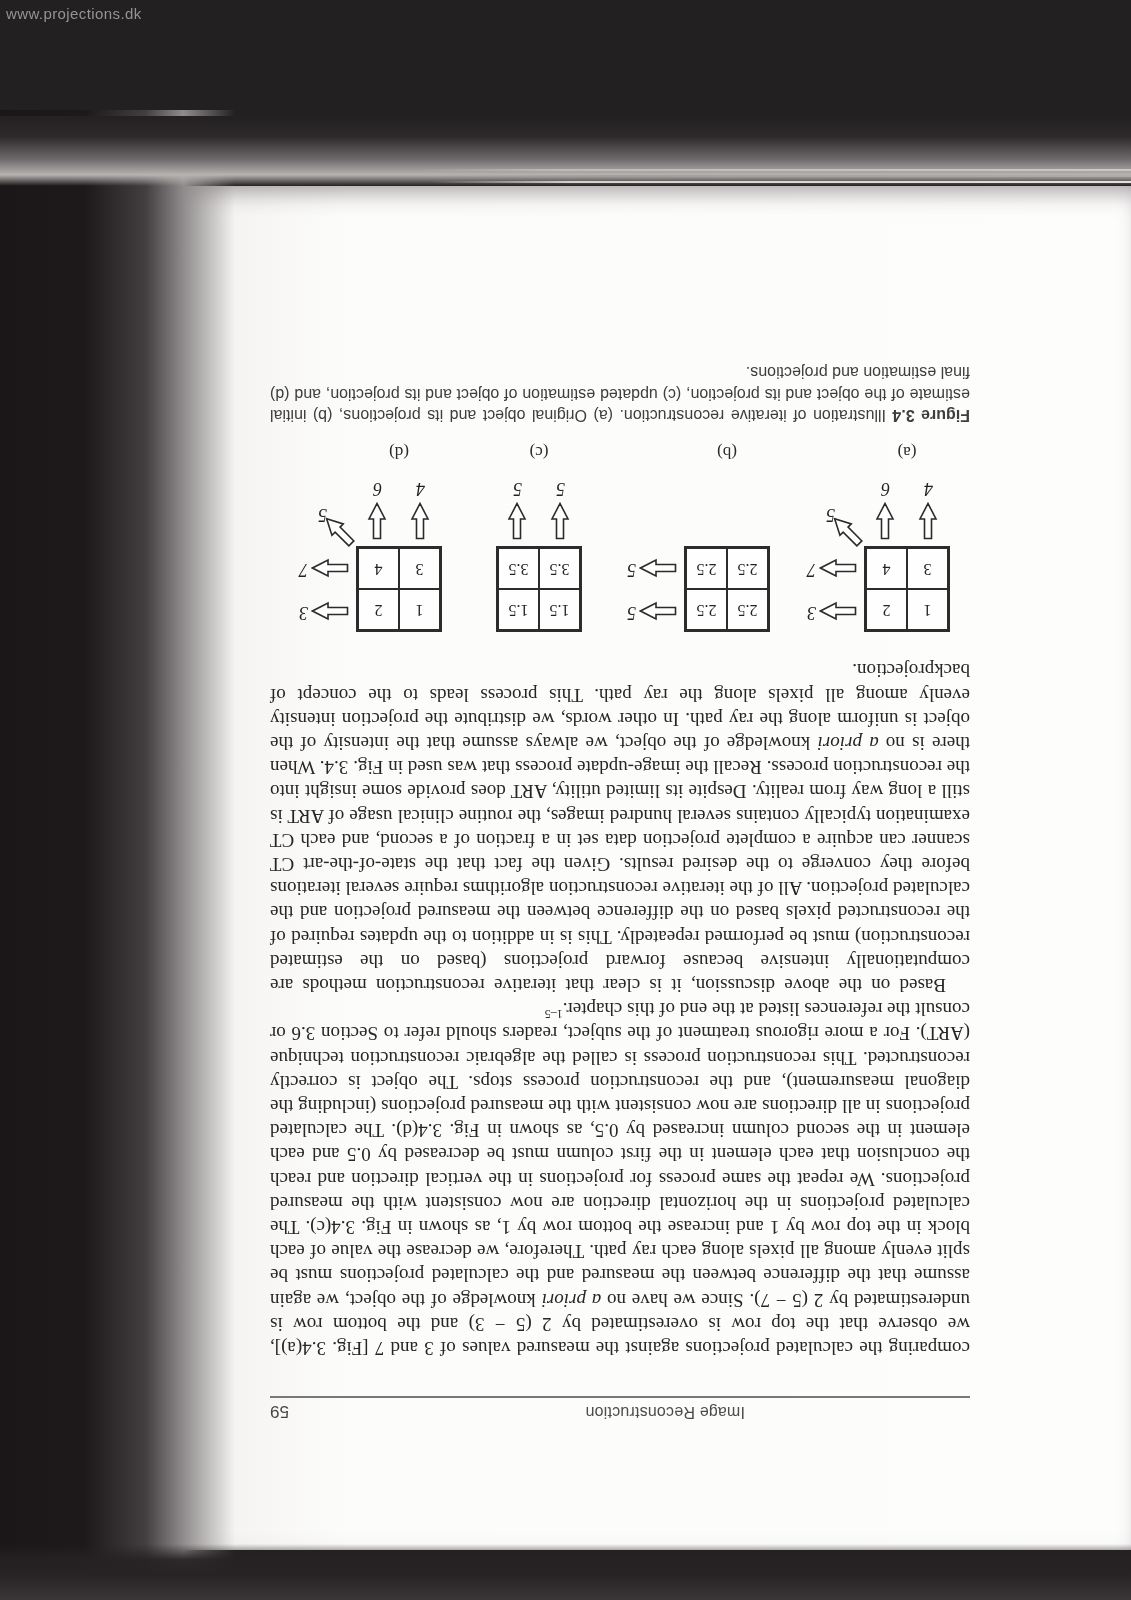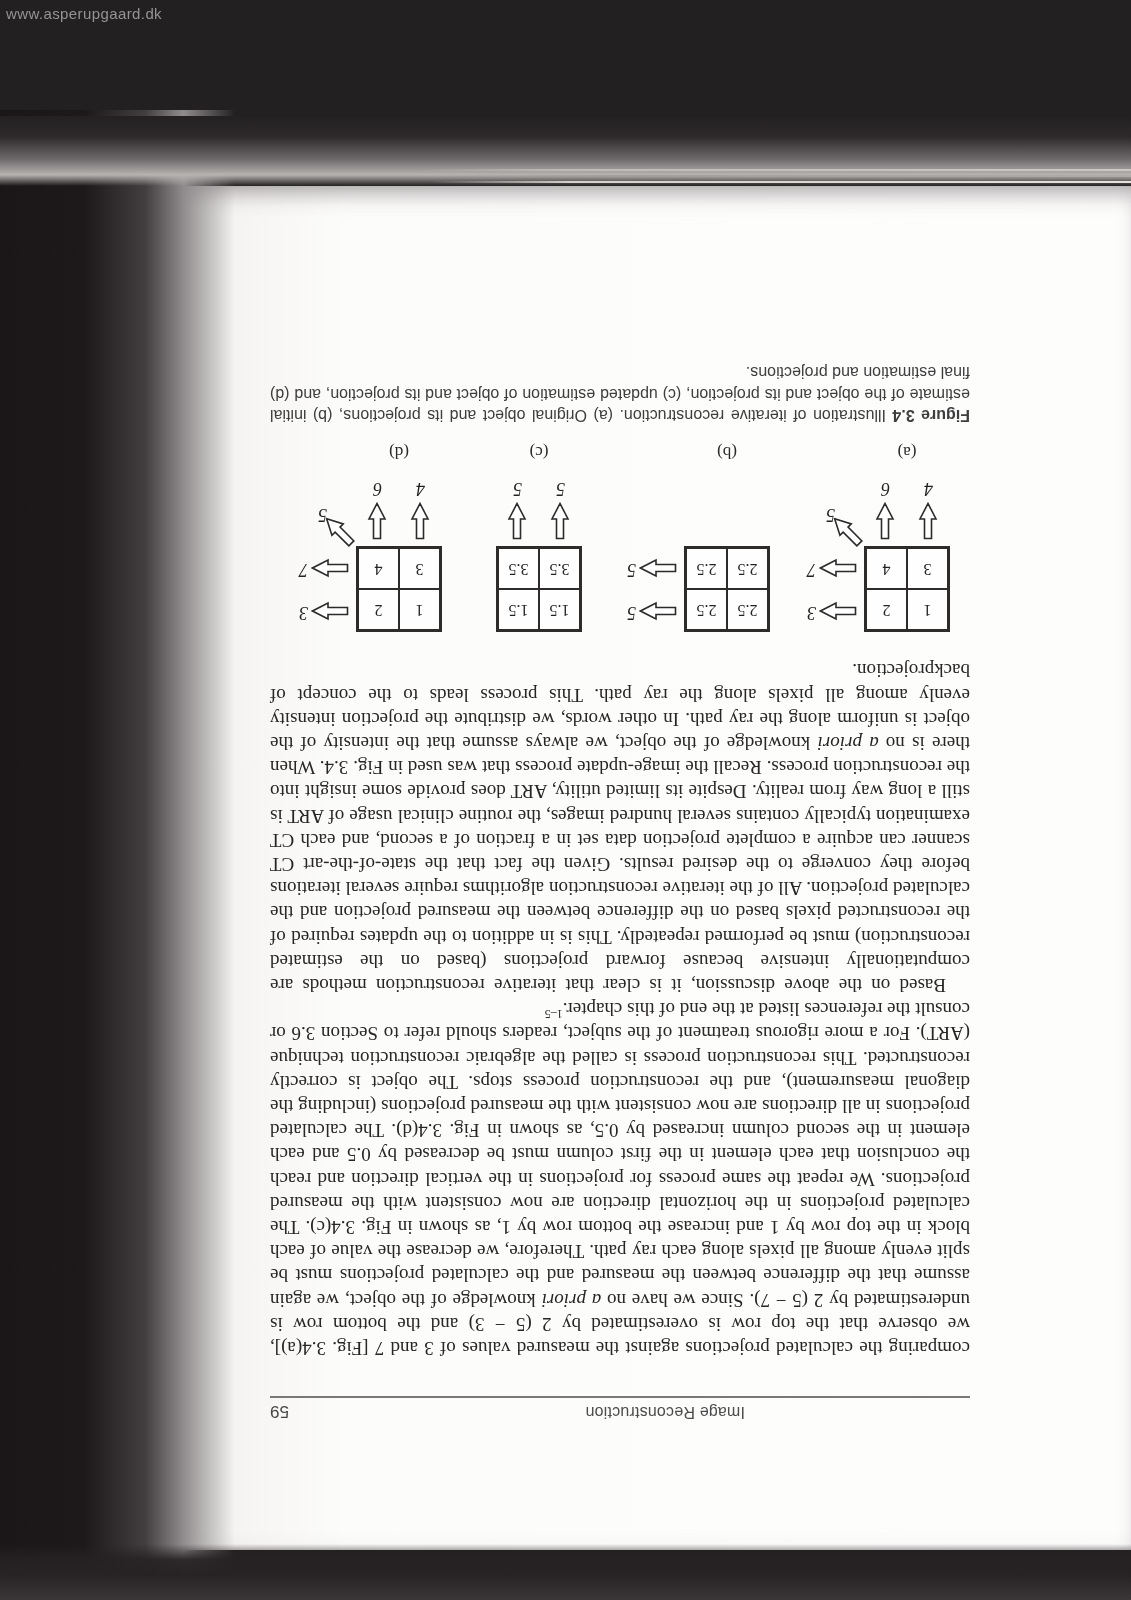--- a/index.html
+++ b/index.html
@@ -82,21 +82,21 @@
   .edge-bottom {
     position:absolute; left:0; top:1544px; width:100%; height:56px; z-index:20; pointer-events:none;
     background:linear-gradient(to bottom, rgba(38,33,35,0) 0%, rgba(38,33,35,.92) 28%, #272224 55%, #3b3739 100%);
   }
 </style>
 </head>
 <body>
 
 <div class="screen">
 
-  <div class="watermark">www.asperupgaard.dk</div>
+  <div class="watermark">www.projections.dk</div>
 
   <div class="page">
 
     <div class="header">
       <span class="header-title">Image Reconstruction</span>
       <span class="header-page-num">59</span>
     </div>
 
     <div class="bodytext" id="bodytext">
         <p><span>comparing the calculated projections against the measured values of 3 and 7 [Fig. 3.4(a)], we observe that the top row is overestimated by 2 (5 − 3) and the bottom row is underestimated by 2 (5 − 7). Since we have no </span><i>a priori</i><span> knowledge of the object, we again assume that the difference between the measured and the calculated projections must be split evenly among all pixels along each ray path. Therefore, we decrease the value of each block in the top row by 1 and increase the bottom row by 1, as shown in Fig. 3.4(c). The calculated projections in the horizontal direction are now consistent with the measured projections. We repeat the same process for projections in the vertical direction and reach the conclusion that each element in the first column must be decreased by 0.5 and each element in the second column increased by 0.5, as shown in Fig. 3.4(d). The calculated projections in all directions are now consistent with the measured projections (including the diagonal measurement), and the reconstruction process stops. The object is correctly reconstructed. This reconstruction process is called the algebraic reconstruction technique (ART). For a more rigorous treatment of the subject, readers should refer to Section 3.6 or consult the references listed at the end of this chapter.</span><sup>1–5</sup></p>

